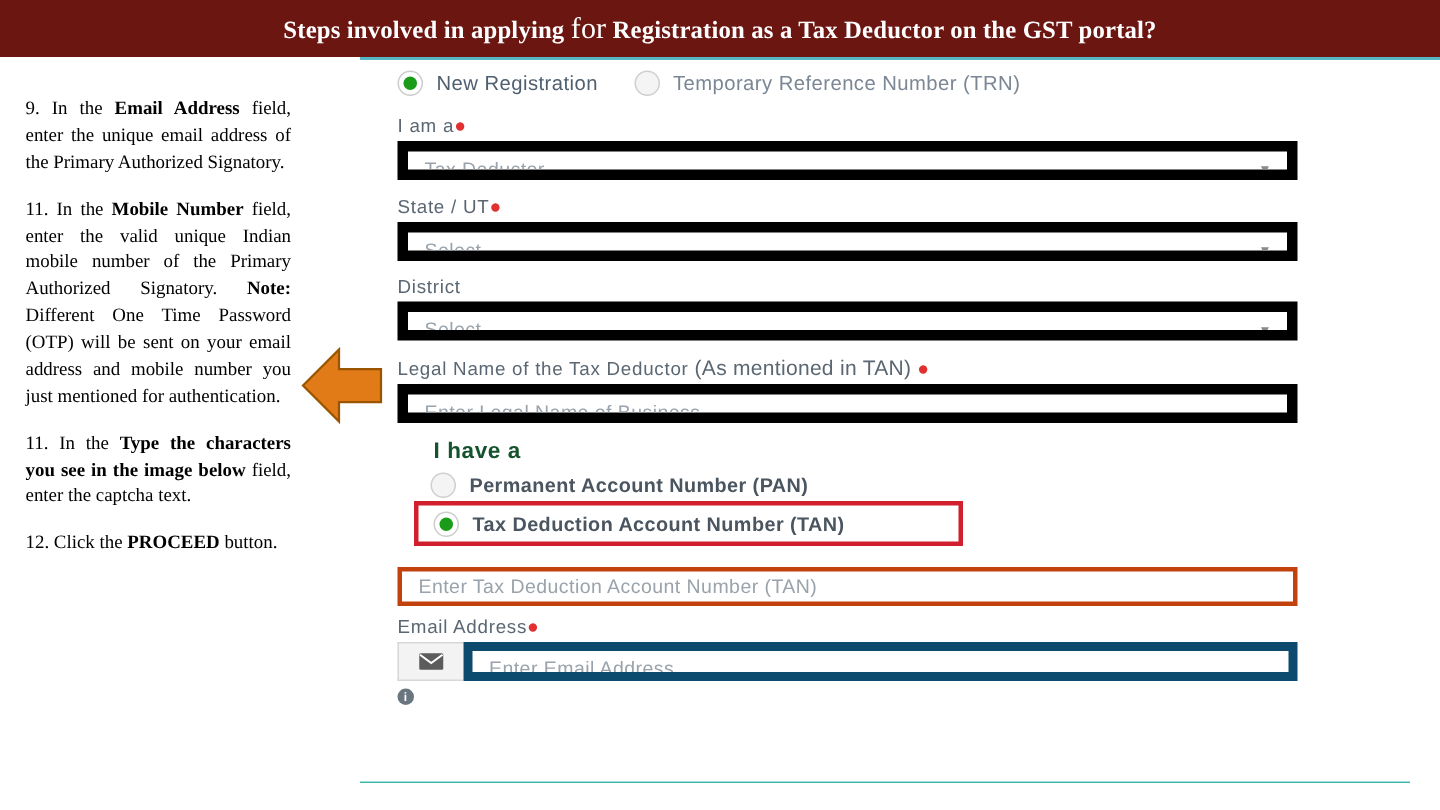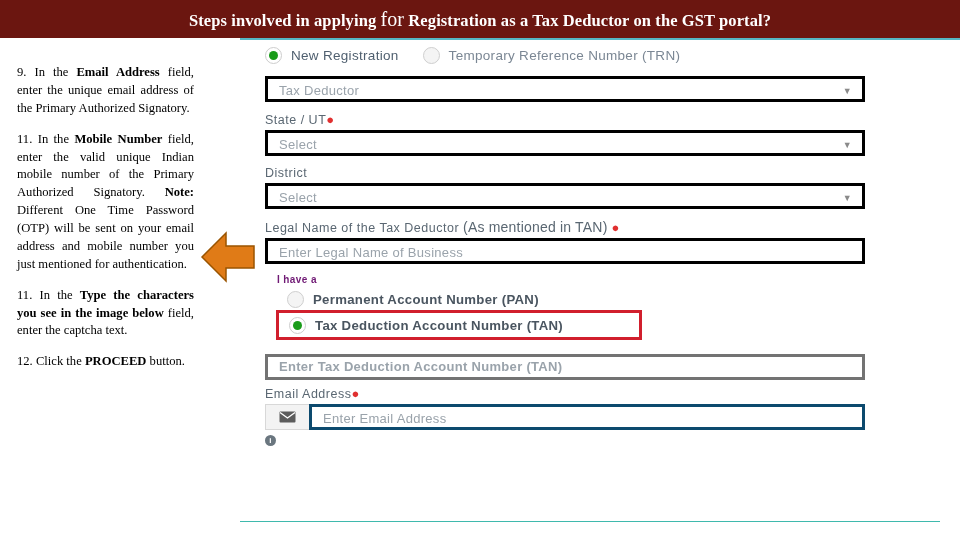--- a/index.html
+++ b/index.html
@@ -137,51 +137,50 @@
     font-size: 14px;
     letter-spacing: 0.2px;
     color: #5a6772;
   }
   .req { color: #e03030; font-size: 13px; }
 
   .select-box,
   .text-box {
     position: relative;
     height: 26px;
-    border: 3px solid #000000;
+    border: 7px solid #000000;
     background: #ffffff;
     font-size: 13px;
     color: #9aa3ab;
     line-height: 24px;
     padding-left: 11px;
     letter-spacing: 0.3px;
     white-space: nowrap;
     overflow: hidden;
   }
   .select-box .caret {
     position: absolute;
     right: 10px; top: 0;
     line-height: 25px;
     font-size: 9px;
     color: #8a8a8a;
   }
   .text-box.redbox {
-    border: 3px solid #737373;
+    border: 3px solid #c2410c;
     line-height: 20px;
-    font-weight: bold;
   }
 
   .group { margin-top: 10px; }
 
   .ihave-label {
-    font-size: 10px;
-    font-weight: bold;
-    color: #701a75;
+    font-size: 15px;
+    font-weight: bold;
+    color: #14532d;
     letter-spacing: 0.4px;
-    margin-left: 12px;
+    margin-left: 24px;
     margin-bottom: 3px;
   }
   .ihave-opt {
     display: flex;
     align-items: center;
     margin-left: 22px;
     height: 22px;
   }
   .ihave-opt .radio-label {
     font-weight: bold;
@@ -206,21 +205,21 @@
     width: 44px;
     border: 1px solid #d8d8d8;
     border-right: none;
     background: #f3f3f3;
     display: flex;
     align-items: center;
     justify-content: center;
   }
   .email-input {
     flex: 1;
-    border: 3px solid #0c4a6e;
+    border: 6px solid #0c4a6e;
     background: #ffffff;
     font-size: 13px;
     color: #9aa3ab;
     line-height: 24px;
     padding-left: 11px;
     letter-spacing: 0.3px;
     white-space: nowrap;
     overflow: hidden;
   }
   .otp-note {
@@ -288,20 +287,21 @@
         <span class="radio-dot checked"></span>
         <span class="radio-label">New Registration</span>
       </div>
       <div class="radio-item">
         <span class="radio-dot"></span>
         <span class="radio-label dim">Temporary Reference Number (TRN)</span>
       </div>
     </div>
 
     <div class="group">
+      <div class="field-label"><span>I am a</span><span class="req">●</span></div>
       <div class="select-box">
         <span>Tax Deductor</span>
         <span class="caret">▼</span>
       </div>
     </div>
 
     <div class="group">
       <div class="field-label"><span>State / UT</span><span class="req">●</span></div>
       <div class="select-box">
         <span>Select</span>

